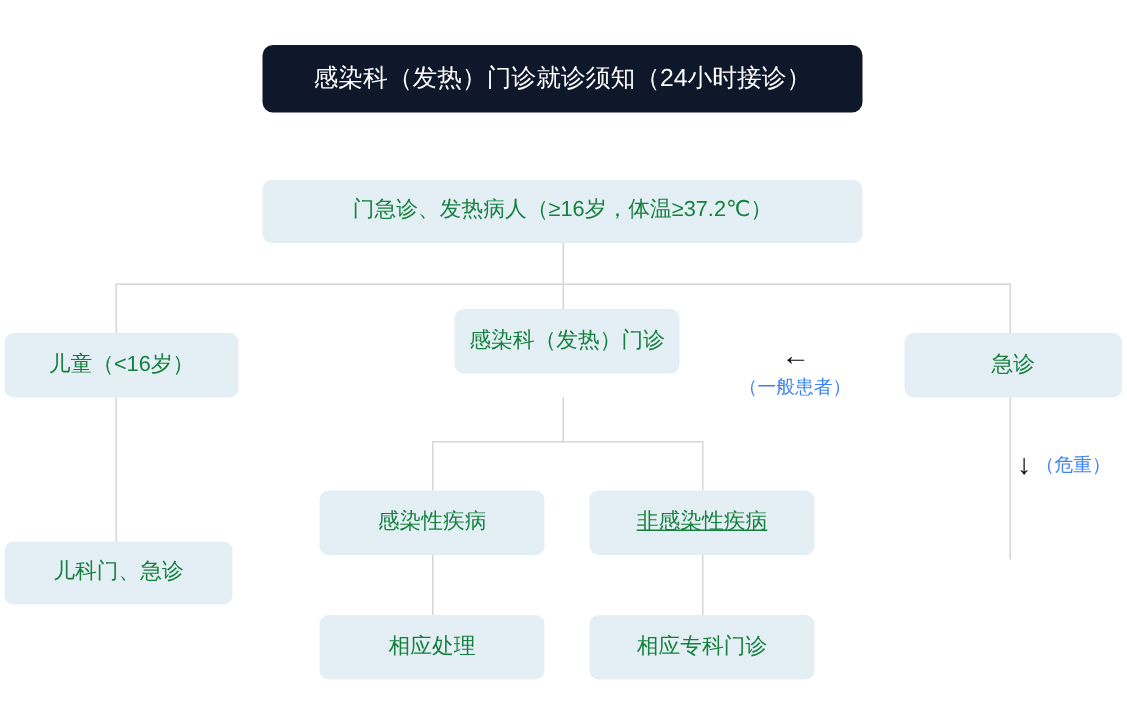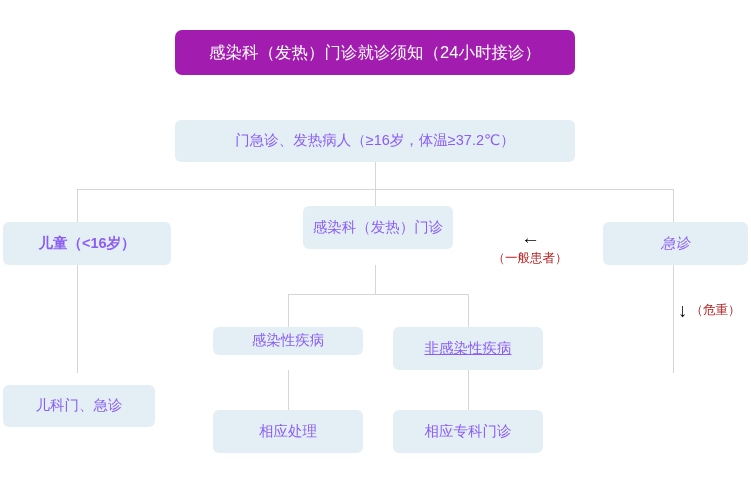--- a/index.html
+++ b/index.html
@@ -25,25 +25,25 @@
     border-radius: 6px;
     display: flex;
     align-items: center;
     justify-content: center;
     text-align: center;
     line-height: 1.2;
     z-index: 3;
   }
   .node.light {
     background: #e3eff5;
-    color: #8b5cf6;
+    color: #15803d;
     font-size: 14.5px;
   }
   .node.header {
-    background: #a21caf;
+    background: #0f172a;
     color: #ffffff;
     font-size: 16.5px;
     border-radius: 7px;
   }
   .node .label {
     display: block;
     padding: 0 6px;
     white-space: nowrap;
   }
 
@@ -60,21 +60,21 @@
     line-height: 1;
     letter-spacing: -1px;
   }
   .annot-arrow-down {
     font-size: 19px;
     line-height: 1;
   }
   .annot-text {
     font-size: 12.5px;
     line-height: 1;
-    color: #b91c1c;
+    color: #3b82f6;
   }
   .annot-group {
     position: absolute;
     display: flex;
     align-items: center;
     z-index: 4;
   }
   .annot-stack {
     position: absolute;
     display: flex;
@@ -109,41 +109,41 @@
   <div class="line vline" style="left:468px; top:370px; height:40px;"></div>
 
   <div class="node header" style="left:175px; top:30px; width:400px; height:45px;">
     <span class="label">感染科（发热）门诊就诊须知（24小时接诊）</span>
   </div>
 
   <div class="node light" style="left:175px; top:120px; width:400px; height:42px;">
     <span class="label">门急诊、发热病人（≥16岁，体温≥37.2℃）</span>
   </div>
 
-  <div class="node light" style="left:3px; top:222px; width:168px; height:43px;font-weight:bold;">
+  <div class="node light" style="left:3px; top:222px; width:156px; height:43px;">
     <span class="label">儿童（&lt;16岁）</span>
   </div>
 
   <div class="node light" style="left:303px; top:206px; width:150px; height:43px;">
     <span class="label">感染科（发热）门诊</span>
   </div>
 
-  <div class="node light" style="left:603px; top:222px; width:145px; height:43px;font-style:italic;">
+  <div class="node light" style="left:603px; top:222px; width:145px; height:43px;">
     <span class="label">急诊</span>
   </div>
 
-  <div class="node light" style="left:213px; top:327px; width:150px; height:28px;">
+  <div class="node light" style="left:213px; top:327px; width:150px; height:43px;">
     <span class="label">感染性疾病</span>
   </div>
 
   <div class="node light" style="left:393px; top:327px; width:150px; height:43px;text-decoration:underline;">
     <span class="label">非感染性疾病</span>
   </div>
 
-  <div class="node light" style="left:3px; top:385px; width:152px; height:42px;">
+  <div class="node light" style="left:3px; top:361px; width:152px; height:42px;">
     <span class="label">儿科门、急诊</span>
   </div>
 
 
   <div class="node light" style="left:213px; top:410px; width:150px; height:43px;">
     <span class="label">相应处理</span>
   </div>
 
   <div class="node light" style="left:393px; top:410px; width:150px; height:43px;text-align:right;">
     <span class="label">相应专科门诊</span>

